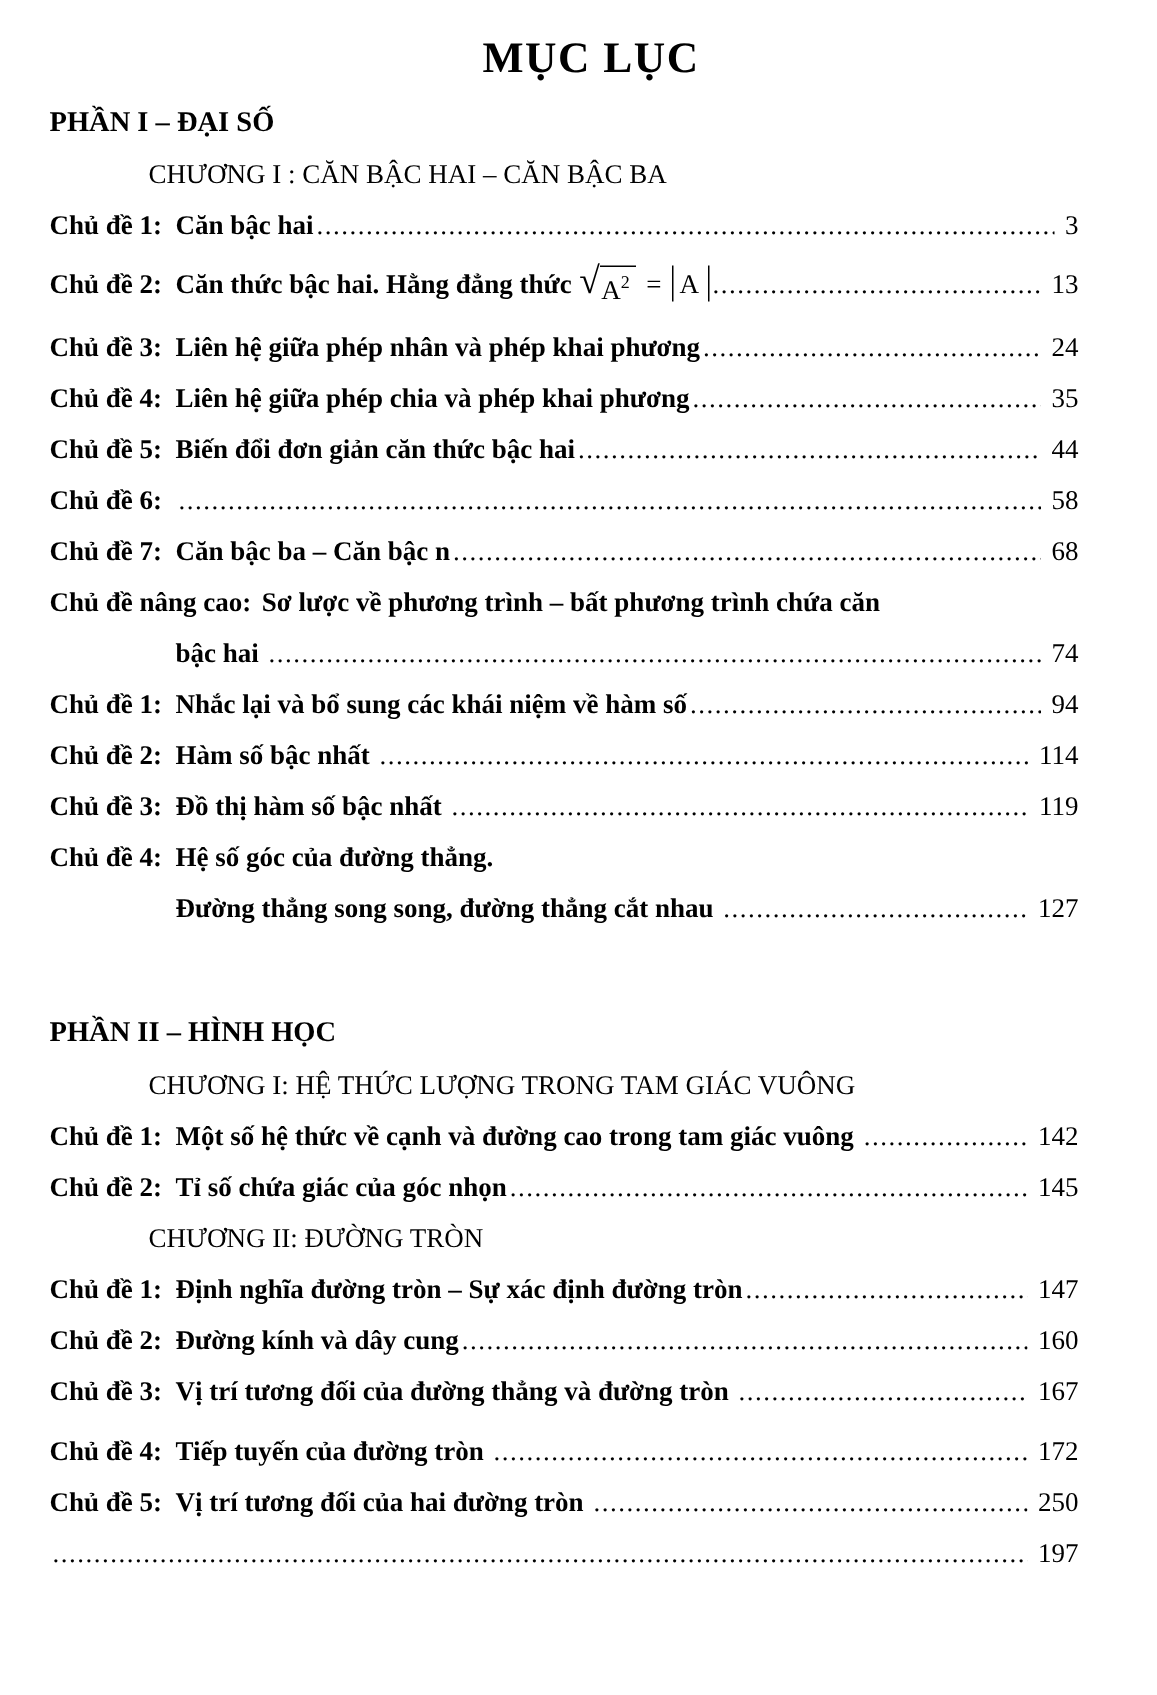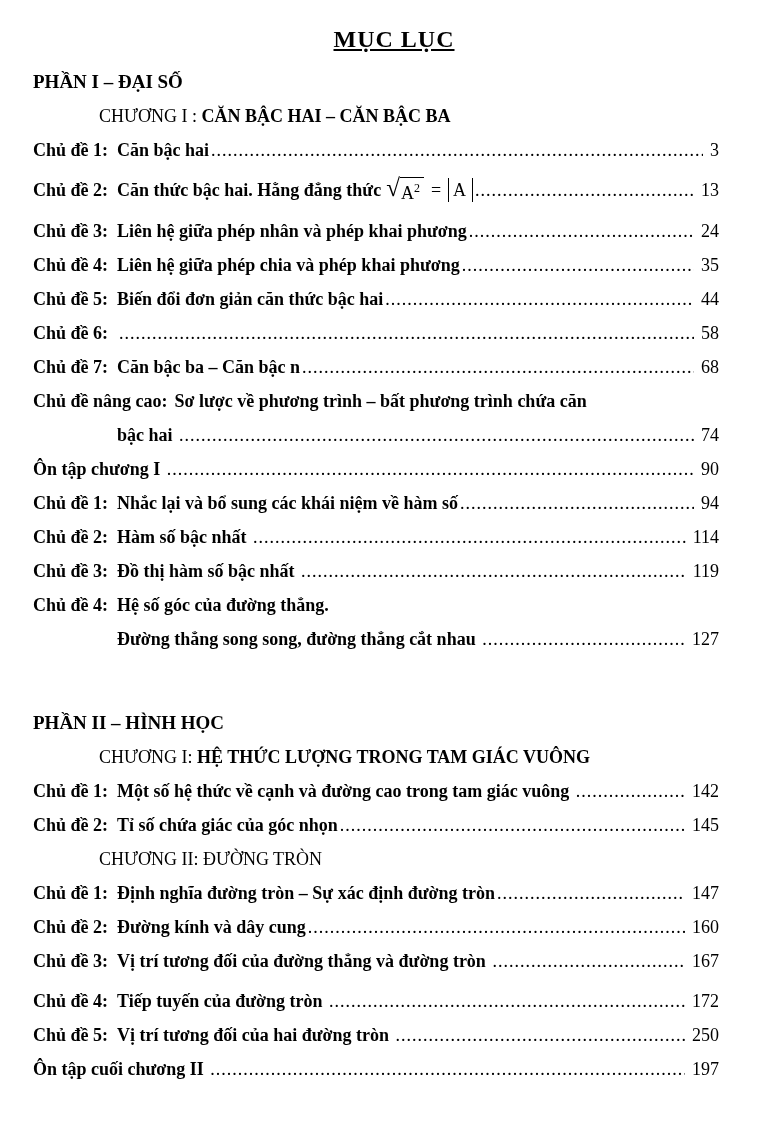--- a/index.html
+++ b/index.html
@@ -4,40 +4,39 @@
 <style>
   html,body{margin:0;padding:0;background:#ffffff;}
   body{
     width:771px;height:1130px;overflow:hidden;
     font-family:"Liberation Serif","DejaVu Serif",serif;
     color:#000;
     -webkit-font-smoothing:antialiased;
   }
   .toc-title{
     text-align:center;
-    font-size:24px;font-weight:bold;
+    font-size:29px;font-weight:bold;
     letter-spacing:1px;
     margin:20px 0 12px 17px;
     line-height:38px;
-    text-decoration:underline;
   }
   .toc{
     padding:0 52px 0 33px;
   }
   .row{
     display:flex;align-items:baseline;
     font-size:18px;line-height:24px;
     margin-top:10px;
   }
   .part{
     font-weight:bold;font-size:19px;
   }
   .chapter{padding-left:66px;}
   .ch-prefix{font-weight:normal;white-space:pre;}
-  .ch-title{font-weight:bold;}
+  .ch-title{font-weight:normal;}
   .chapter.plain .ch-title{font-weight:normal;}
   .label{
     font-weight:bold;flex:0 0 auto;min-width:84px;
     white-space:pre;
   }
   .label.wide{min-width:0;padding-right:7px;}
   .title{flex:0 0 auto;white-space:pre;font-weight:bold;}
   .leader{
     flex:1 1 auto;overflow:hidden;white-space:nowrap;
     margin:0 2px;min-width:8px;
@@ -138,25 +137,20 @@
     <span class="label wide">Chủ đề nâng cao:</span>
     <span class="title">Sơ lược về phương trình – bất phương trình chứa căn</span>
   </div>
 
   <div class="row entry cont">
     <span class="title">bậc hai </span>
     <span class="leader"></span>
     <span class="page-num">74</span>
   </div>
 
-  <div class="row entry">
-    <span class="title">Ôn tập chương I </span>
-    <span class="leader"></span>
-    <span class="page-num">90</span>
-  </div>
 
 
   <div class="row entry">
     <span class="label">Chủ đề 1:  </span>
     <span class="title">Nhắc lại và bổ sung các khái niệm về hàm số</span>
     <span class="leader"></span>
     <span class="page-num">94</span>
   </div>
 
   <div class="row entry">
@@ -239,18 +233,17 @@
   </div>
 
   <div class="row entry">
     <span class="label">Chủ đề 5:  </span>
     <span class="title">Vị trí tương đối của hai đường tròn </span>
     <span class="leader"></span>
     <span class="page-num">250</span>
   </div>
 
   <div class="row entry">
-    <span class="title">Ôn tập cuối chương II </span>
     <span class="leader"></span>
     <span class="page-num">197</span>
   </div>
 
 </div>
 
 </body></html>

